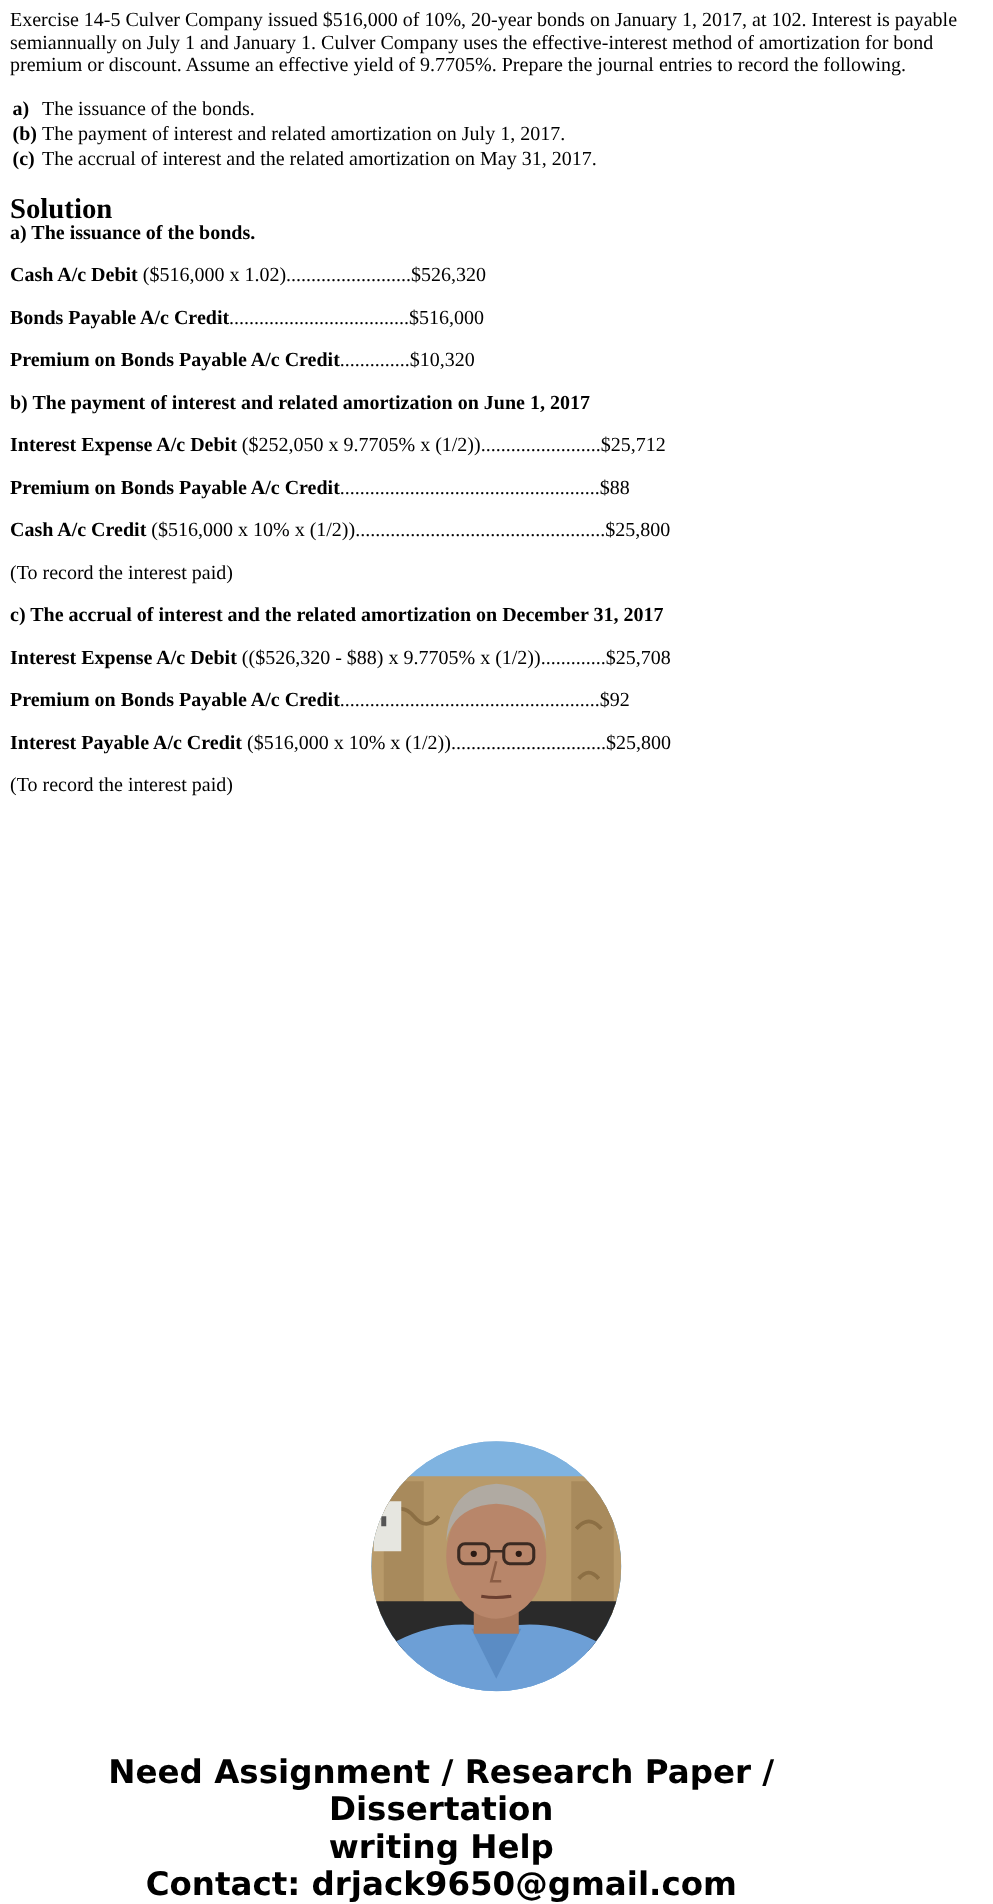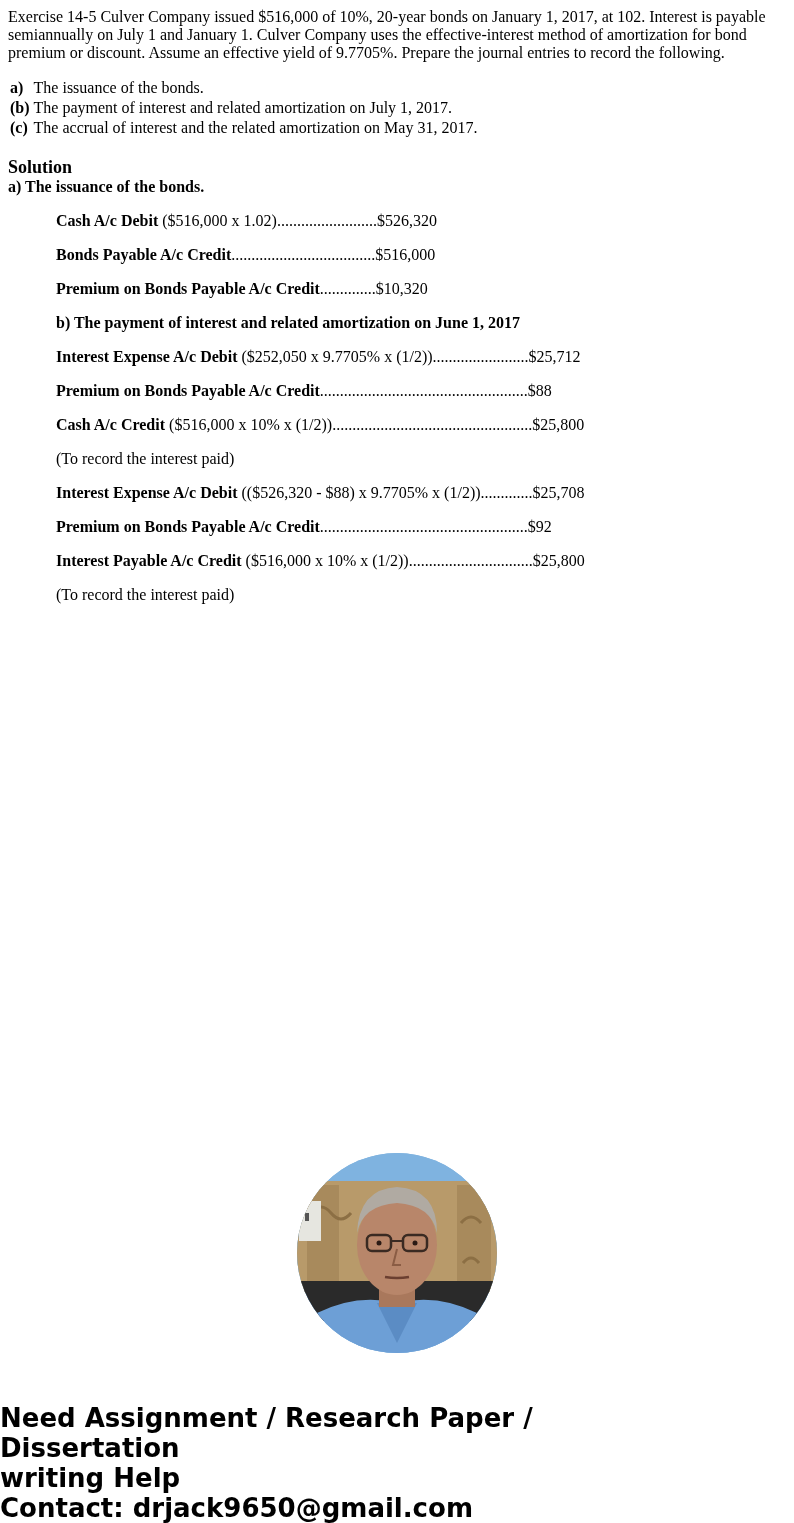--- a/index.html
+++ b/index.html
@@ -35,48 +35,49 @@
     .parts td {
       padding: 1px 1px;
       line-height: 18px;
       vertical-align: top;
     }
     .parts td.lbl {
       font-weight: bold;
       padding-right: 3px;
     }
     h3.solution-title {
-      font-size: 18px;
+      font-size: 23px;
       font-weight: bold;
       margin: 18px 0 0 0;
       line-height: 22px;
     }
     .p {
       margin: 0;
       line-height: 18px;
     }
-    .gap { margin-top: 16px; margin-left: 48px; }
+    .gap { margin-top: 16px; }
     .first-after-title { }
     b { font-weight: bold; }
 
     .avatar {
       position: absolute;
       left: 297px;
       top: 1153px;
       width: 200px;
       height: 200px;
       border-radius: 50%;
       overflow: hidden;
       background: #7fb0dc;
     }
     .promo {
       position: absolute;
       left: 0;
       top: 1403px;
       width: 706px;
+      text-align: center;
       font-family: "DejaVu Sans", sans-serif;
       font-weight: bold;
       font-size: 26px;
       line-height: 30px;
       color: #000;
     }
   </style>
 </head>
 <body>
 
@@ -107,20 +108,21 @@
   <p class="p gap"><b>Cash A/c Debit</b><span> ($516,000 x 1.02)</span><span>.........................</span><span>$526,320</span></p>
   <p class="p gap"><b>Bonds Payable A/c Credit</b><span></span><span>....................................</span><span>$516,000</span></p>
   <p class="p gap"><b>Premium on Bonds Payable A/c Credit</b><span></span><span>..............</span><span>$10,320</span></p>
 
   <p class="p gap"><b>b) The payment of interest and related amortization on June 1, 2017</b></p>
   <p class="p gap"><b>Interest Expense A/c Debit</b><span> ($252,050 x 9.7705% x (1/2))</span><span>........................</span><span>$25,712</span></p>
   <p class="p gap"><b>Premium on Bonds Payable A/c Credit</b><span></span><span>....................................................</span><span>$88</span></p>
   <p class="p gap"><b>Cash A/c Credit</b><span> ($516,000 x 10% x (1/2))</span><span>..................................................</span><span>$25,800</span></p>
   <p class="p gap">(To record the interest paid)</p>
 
+  <p class="p gap"><b>c) The accrual of interest and the related amortization on December 31, 2017</b></p>
   <p class="p gap"><b>Interest Expense A/c Debit</b><span> (($526,320 - $88) x 9.7705% x (1/2))</span><span>.............</span><span>$25,708</span></p>
   <p class="p gap"><b>Premium on Bonds Payable A/c Credit</b><span></span><span>....................................................</span><span>$92</span></p>
   <p class="p gap"><b>Interest Payable A/c Credit</b><span> ($516,000 x 10% x (1/2))</span><span>...............................</span><span>$25,800</span></p>
   <p class="p gap">(To record the interest paid)</p>
 </div>
 
 <div class="avatar">
   <svg width="200" height="200" viewBox="0 0 200 200">
 
     <rect x="0" y="0" width="200" height="200" fill="#7fb3e0"></rect>

